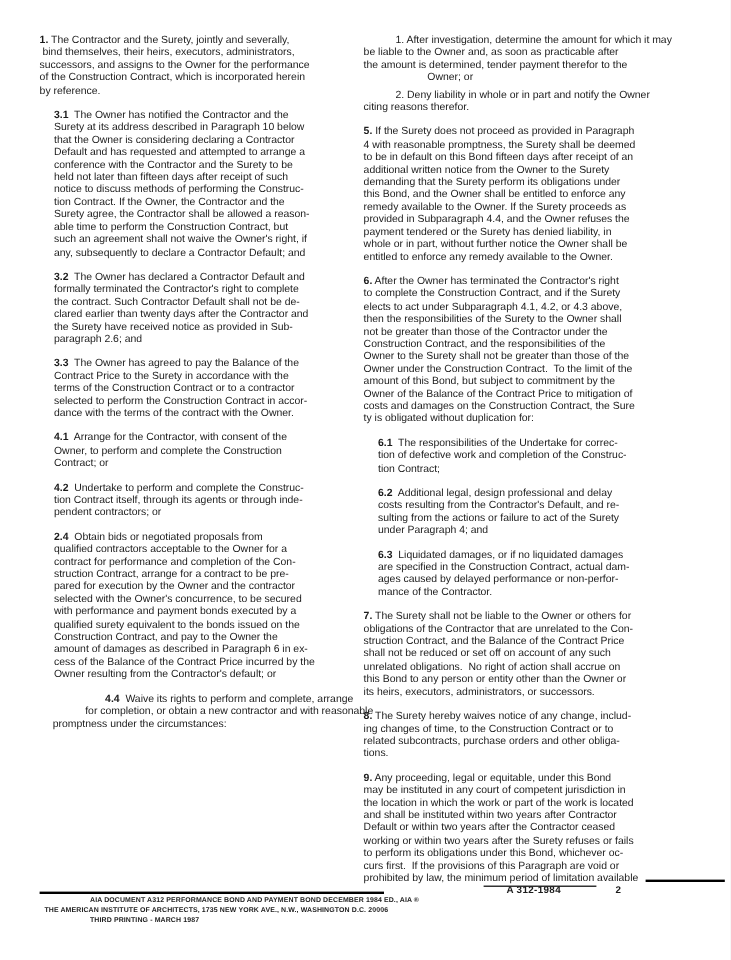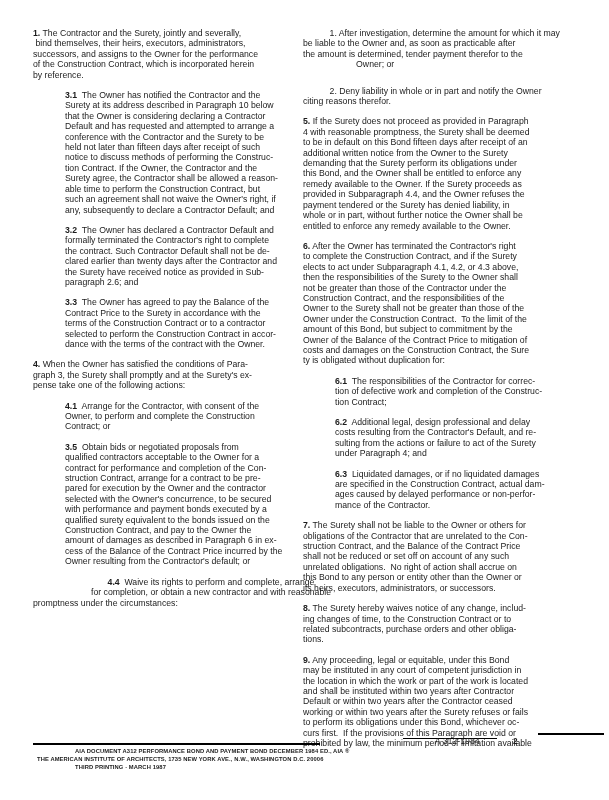--- a/index.html
+++ b/index.html
@@ -21,44 +21,44 @@
   .col { display:block; }
   .col-left  { width:264px; }
   .col-right { width:292px; }
   p.para {
     margin:0 0 10px 0;
     font-size:8.7px;
     line-height:10.4px;
     white-space:pre-wrap;
     letter-spacing:0px;
   }
-  p.sub  { margin-left:32px; }
+  p.sub  { margin-left:12px; }
   p.wide { width:292px;text-align:center; }
-  p.flush { margin-left:0; }
+  p.flush { margin-left:11px; }
   .pnum { font-weight:bold; }
   .ptext { font-weight:normal; }
 
   
   .rule { position:absolute; background:#000; }
   .rule-left   { left:33px;  top:743px; width:287px; height:2px; }
   .rule-mid    { left:403px; top:738px; width:94px;  height:1px; }
   .rule-right  { left:538px; top:733px; width:66px;  height:2px; }
   .credit {
     position:absolute;
     left:37px; top:747px;
     font-size:5.8px;
     line-height:8px;
     font-weight:bold;
     letter-spacing:0.1px;
     white-space:nowrap;
   }
   .credit .indent { padding-left:38px; }
   .docnum {
-    position:absolute; left:435px; top:737px;
-    font-size:8.2px; font-weight:normal; letter-spacing:0.3px;
+    position:absolute; left:422px; top:737px;
+    font-size:8.2px; font-weight:bold; letter-spacing:0.3px;
   }
   .pagenum {
     position:absolute; left:513px; top:737px;
     font-size:8.2px; font-weight:bold;
   }
 </style>
 </head>
 <body>
 
 <div class="page">
@@ -86,45 +86,45 @@
 formally terminated the Contractor's right to complete
 the contract. Such Contractor Default shall not be de-
 clared earlier than twenty days after the Contractor and
 the Surety have received notice as provided in Sub-
 paragraph 2.6; and</span></p>
       <p class="para sub"><span class="pnum">3.3</span><span class="ptext">  The Owner has agreed to pay the Balance of the
 Contract Price to the Surety in accordance with the
 terms of the Construction Contract or to a contractor
 selected to perform the Construction Contract in accor-
 dance with the terms of the contract with the Owner.</span></p>
-      <p class="para"><span class="pnum">4.</span><span class="ptext"> When the Owner has satisfied the conditions of Para-
-graph 3, the Surety shall promptly and at the Surety's ex-
-pense take one of the following actions:</span></p>
       <p class="para sub"><span class="pnum">4.1</span><span class="ptext">  Arrange for the Contractor, with consent of the
 Owner, to perform and complete the Construction
 Contract; or</span></p>
-      <p class="para sub"><span class="pnum">3.5</span><span class="ptext">  Obtain bids or negotiated proposals from
+      <p class="para sub"><span class="pnum">4.2</span><span class="ptext">  Undertake to perform and complete the Construc-
+tion Contract itself, through its agents or through inde-
+pendent contractors; or</span></p>
+      <p class="para sub"><span class="pnum">2.4</span><span class="ptext">  Obtain bids or negotiated proposals from
 qualified contractors acceptable to the Owner for a
 contract for performance and completion of the Con-
 struction Contract, arrange for a contract to be pre-
 pared for execution by the Owner and the contractor
 selected with the Owner's concurrence, to be secured
 with performance and payment bonds executed by a
 qualified surety equivalent to the bonds issued on the
 Construction Contract, and pay to the Owner the
 amount of damages as described in Paragraph 6 in ex-
 cess of the Balance of the Contract Price incurred by the
 Owner resulting from the Contractor's default; or</span></p>
       <p class="para sub wide" style="margin-bottom:0"><span class="pnum">4.4</span><span class="ptext">  Waive its rights to perform and complete, arrange
 for completion, or obtain a new contractor and with reasonable</span></p>
       <p class="para flush"><span class="ptext">promptness under the circumstances:</span></p>
     </div>
 
     <div class="col col-right">
-      <p class="para" style="margin-bottom:16px"><span class="ptext">           1. After investigation, determine the amount for which it may
+      <p class="para" style="margin-bottom:4px"><span class="ptext">           1. After investigation, determine the amount for which it may
 be liable to the Owner and, as soon as practicable after
 the amount is determined, tender payment therefor to the
                       Owner; or</span></p>
       <p class="para"><span class="ptext">           2. Deny liability in whole or in part and notify the Owner
 citing reasons therefor.</span></p>
       <p class="para"><span class="pnum">5.</span><span class="ptext"> If the Surety does not proceed as provided in Paragraph
 4 with reasonable promptness, the Surety shall be deemed
 to be in default on this Bond fifteen days after receipt of an
 additional written notice from the Owner to the Surety
 demanding that the Surety perform its obligations under
@@ -139,21 +139,21 @@
 elects to act under Subparagraph 4.1, 4.2, or 4.3 above,
 then the responsibilities of the Surety to the Owner shall
 not be greater than those of the Contractor under the
 Construction Contract, and the responsibilities of the
 Owner to the Surety shall not be greater than those of the
 Owner under the Construction Contract.  To the limit of the
 amount of this Bond, but subject to commitment by the
 Owner of the Balance of the Contract Price to mitigation of
 costs and damages on the Construction Contract, the Sure
 ty is obligated without duplication for:</span></p>
-      <p class="para sub"><span class="pnum">6.1</span><span class="ptext">  The responsibilities of the Contractor for correc-
+      <p class="para sub"><span class="pnum">6.1</span><span class="ptext">  The responsibilities of the Undertake for correc-
 tion of defective work and completion of the Construc-
 tion Contract;</span></p>
       <p class="para sub"><span class="pnum">6.2</span><span class="ptext">  Additional legal, design professional and delay
 costs resulting from the Contractor's Default, and re-
 sulting from the actions or failure to act of the Surety
 under Paragraph 4; and</span></p>
       <p class="para sub"><span class="pnum">6.3</span><span class="ptext">  Liquidated damages, or if no liquidated damages
 are specified in the Construction Contract, actual dam-
 ages caused by delayed performance or non-perfor-
 mance of the Contractor.</span></p>

